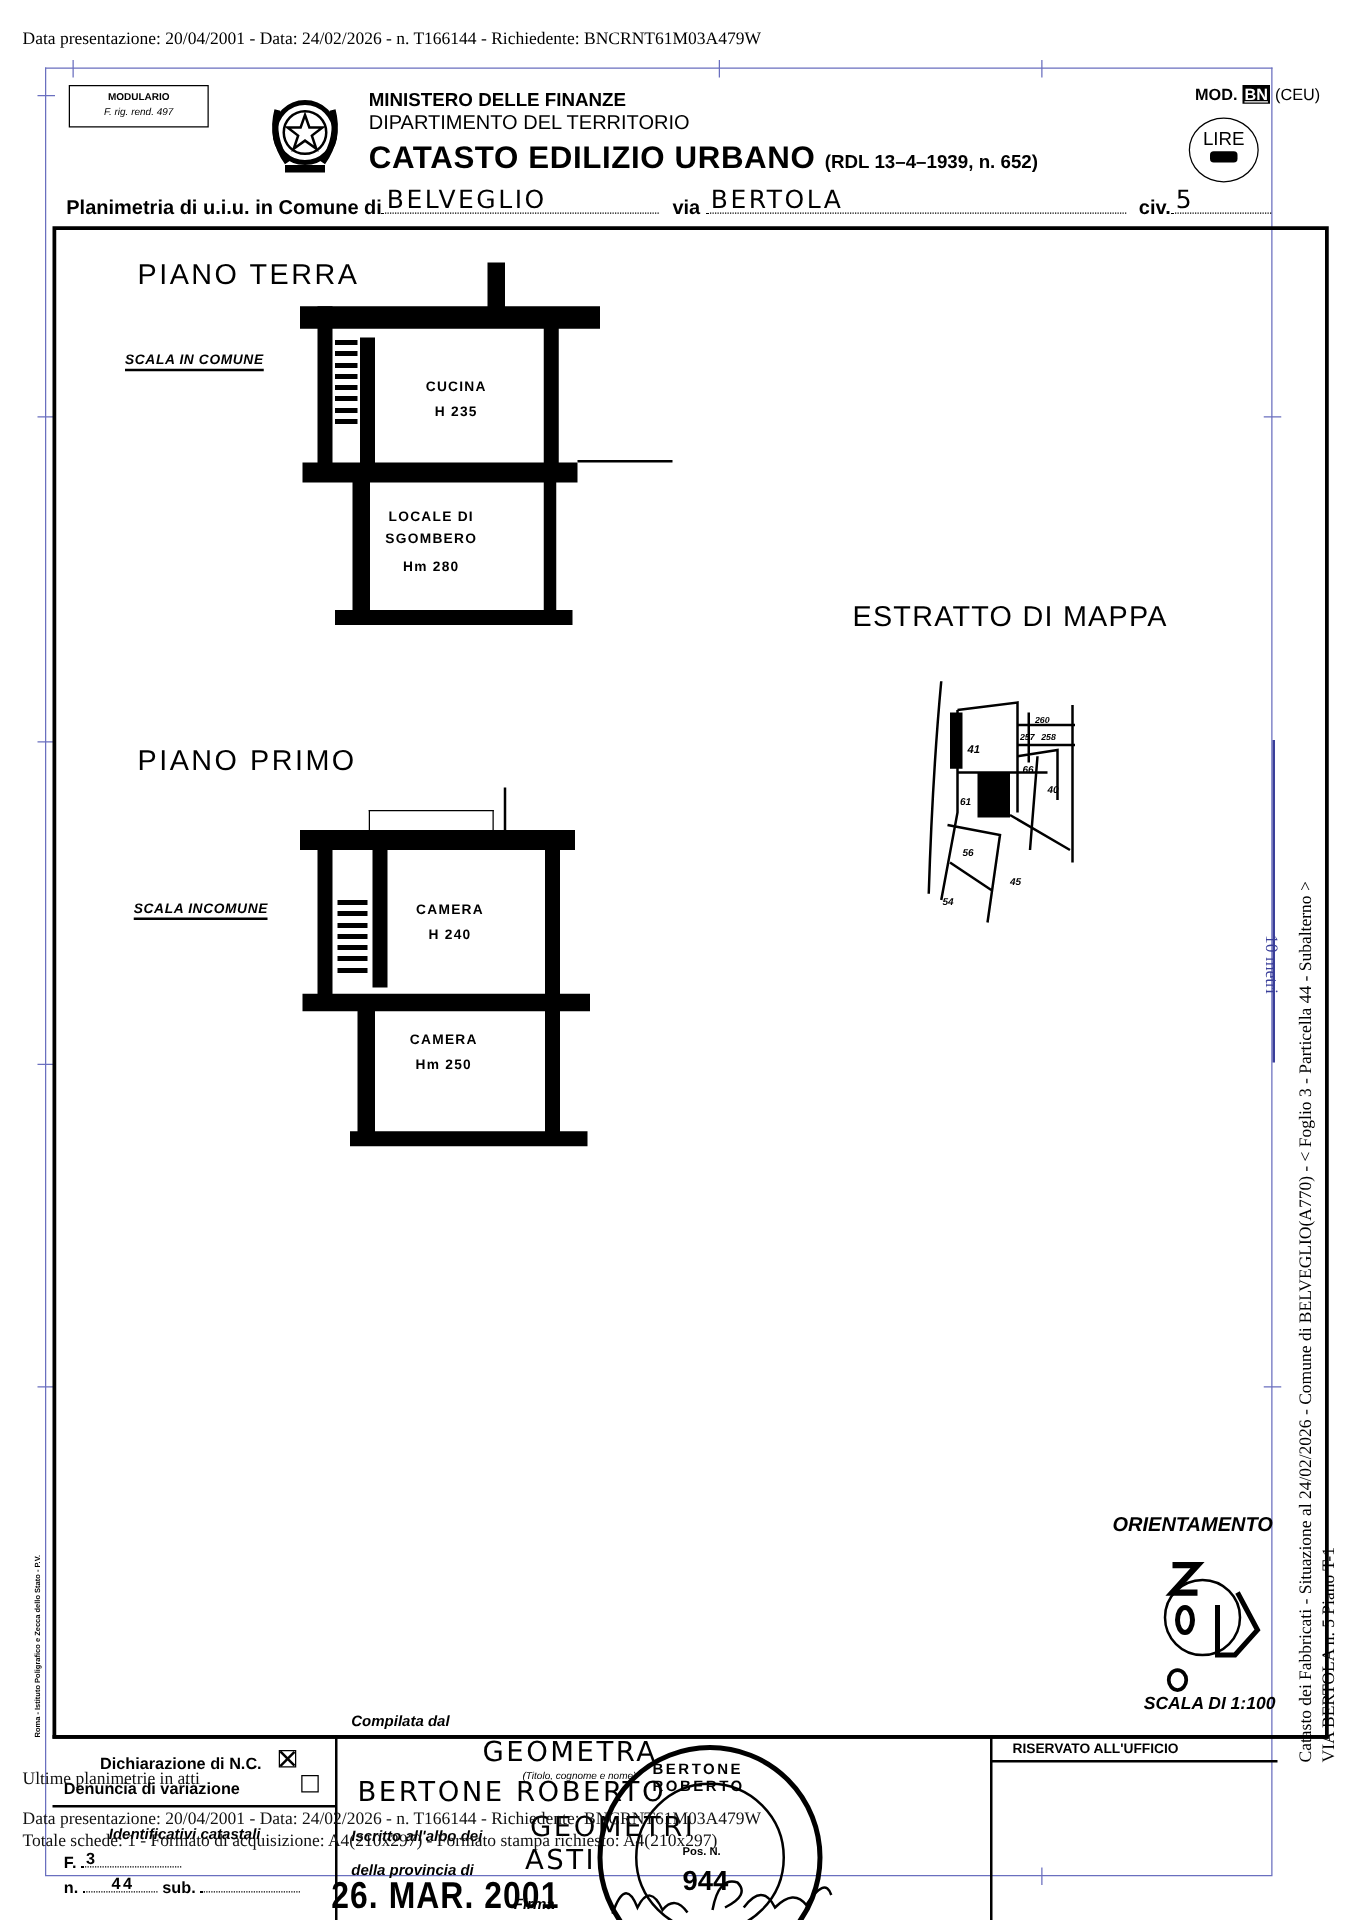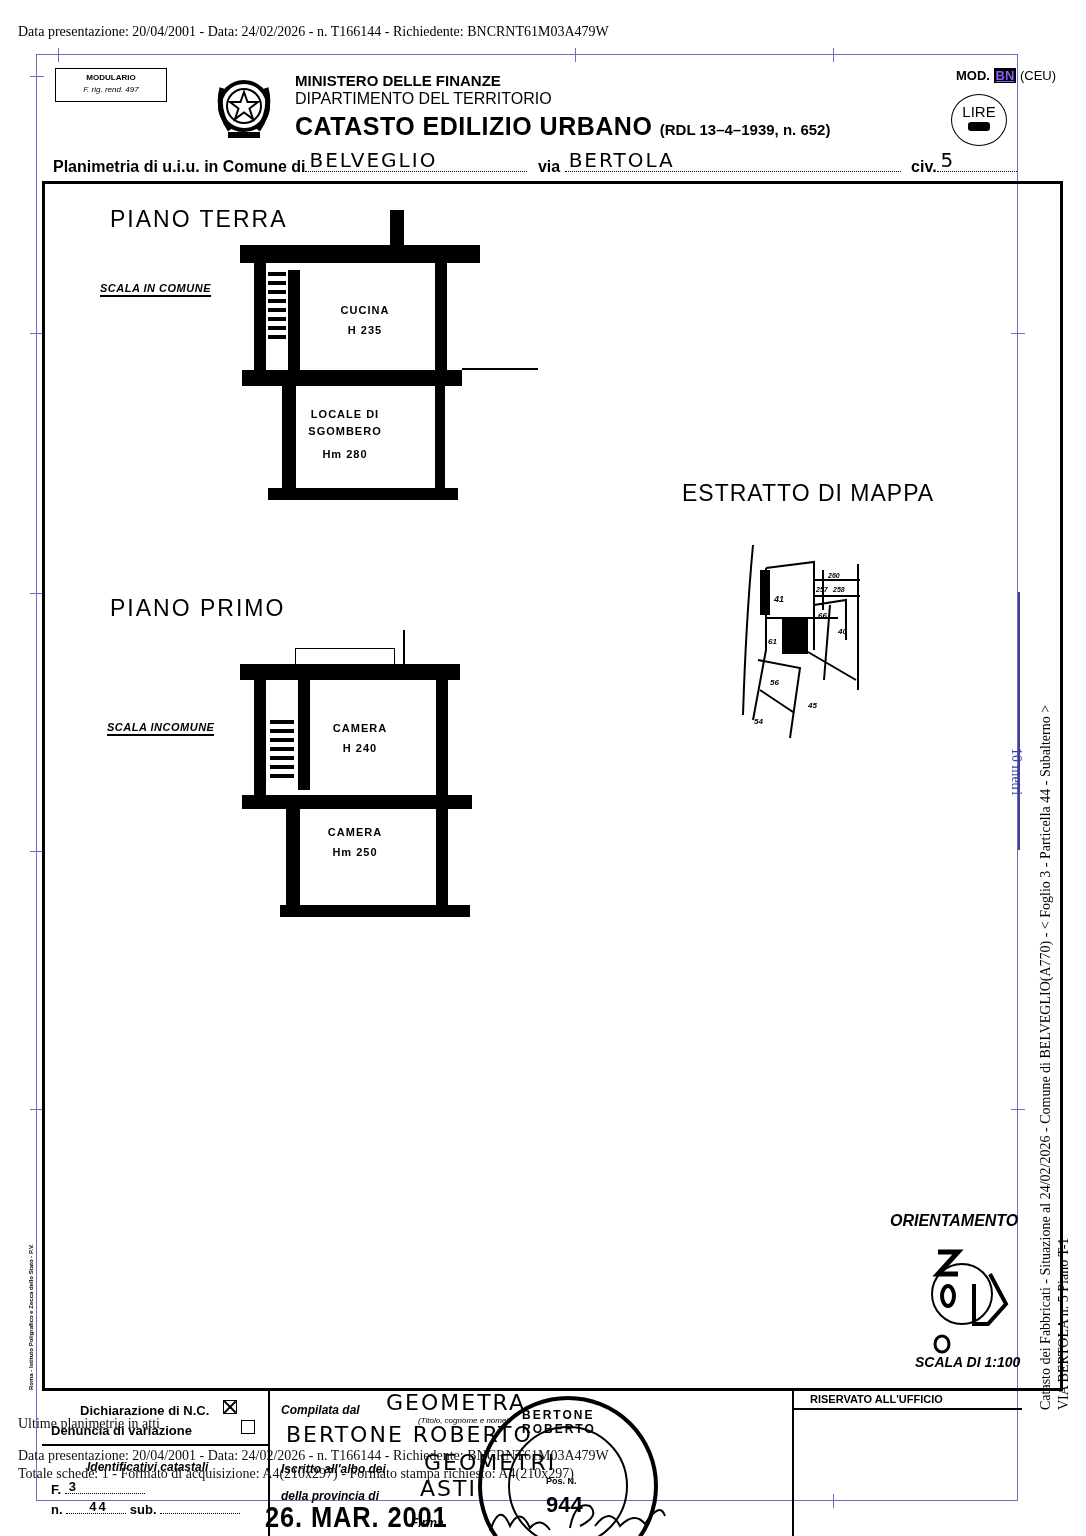--- a/index.html
+++ b/index.html
@@ -11,21 +11,21 @@
   .top-header { left:18px; top:24px; font-size:14px; }
   .modulario { left:55px; top:68px; width:112px; height:34px; border:1.5px solid #000; text-align:center; font-size:8px; line-height:12px; padding-top:3px; box-sizing:border-box; }
   .modulario .b { font-weight:bold; }
   .modulario .i { font-style:italic; }
   .emblem { left:212px; top:70px; width:64px; height:76px; }
   .ministero { left:295px; top:72px; font-size:15px; font-weight:bold; }
   .dipartimento { left:295px; top:90px; font-size:16px; }
   .catasto { left:295px; top:112px; font-size:25px; font-weight:900; letter-spacing:0.5px; }
   .catasto .rdl { font-size:15px; font-weight:bold; letter-spacing:0; }
   .mod-bn { left:956px; top:68px; font-size:13px; font-weight:bold; }
-  .mod-bn .strike { background:#000; color:#8b5cf6; padding:0 2px;text-decoration:underline; }
+  .mod-bn .strike { background:#000; color:#ffffff; padding:0 2px;text-decoration:underline; }
   .lire { left:951px; top:94px; width:56px; height:52px; border:1.5px solid #000; border-radius:50%; text-align:center; font-size:15px; line-height:14px; padding-top:10px; box-sizing:border-box; }
   .lire .v { display:inline-block; background:#000; width:22px; height:9px; border-radius:3px; margin-top:2px; }
   .planimetria { left:53px; top:158px; width:1000px; font-size:16px; font-weight:bold; white-space:nowrap; }
   .dots { display:inline-block; border-bottom:1.5px dotted #000; vertical-align:baseline; position:relative; }
   .dots .val { position:absolute; left:4px; bottom:-1px; font-size:20px; font-weight:400; letter-spacing:2px;text-align:center; }
   .main-box { left:42px; top:181px; width:1021px; height:1210px; border:3px solid #000; box-sizing:border-box; }
   .floor-title { font-size:23px; letter-spacing:2px; }
   .room-label { font-size:11px; font-weight:bold; letter-spacing:1px; text-align:center; line-height:20px; }
   .scala-label { font-size:11px; font-style:italic; font-weight:bold; letter-spacing:0.5px; border-bottom:2px solid #000; padding-bottom:1px; }
   .wall { position:absolute; background:#000; }
@@ -231,21 +231,21 @@
   <span>F.</span>
   <span class="dots" style="width:80px;"><span class="val" style="font-size:13px;font-weight:bold">3</span></span>
 </div>
 <div class="abs b-lbl" style="left:51px;top:1502px;">
   <span>n.</span>
   <span class="dots" style="width:60px;"><span class="val" style="font-size:13px;font-weight:bold;left:10px;margin-left:13px;">44</span></span>
   <span>sub.</span>
   <span class="dots" style="width:80px;"><span class="val"></span></span>
 </div>
 
-<div class="abs b-ital" style="left:281px;top:1403px;">Compilata dal</div>
+<div class="abs b-ital" style="left:281px;top:1370px;">Compilata dal</div>
 <div class="abs hand" style="left:386px;top:1390px;font-size:22px;">GEOMETRA</div>
 <div class="abs" style="left:418px;top:1416px;font-size:8px;font-style:italic;">(Titolo, cognome e nome)</div>
 <div class="abs hand" style="left:286px;top:1422px;font-size:22px;">BERTONE ROBERTO</div>
 <div class="abs b-ital" style="left:281px;top:1462px;">Iscritto all'albo dei</div>
 <div class="abs hand" style="left:424px;top:1450px;font-size:22px;">GEOMETRI</div>
 <div class="abs b-ital" style="left:281px;top:1489px;">della provincia di</div>
 <div class="abs hand" style="left:420px;top:1476px;font-size:22px;">ASTI</div>
 <div class="abs big-date">26. MAR. 2001</div>
 <div class="abs b-ital" style="left:411px;top:1516px;">Firma</div>
 

